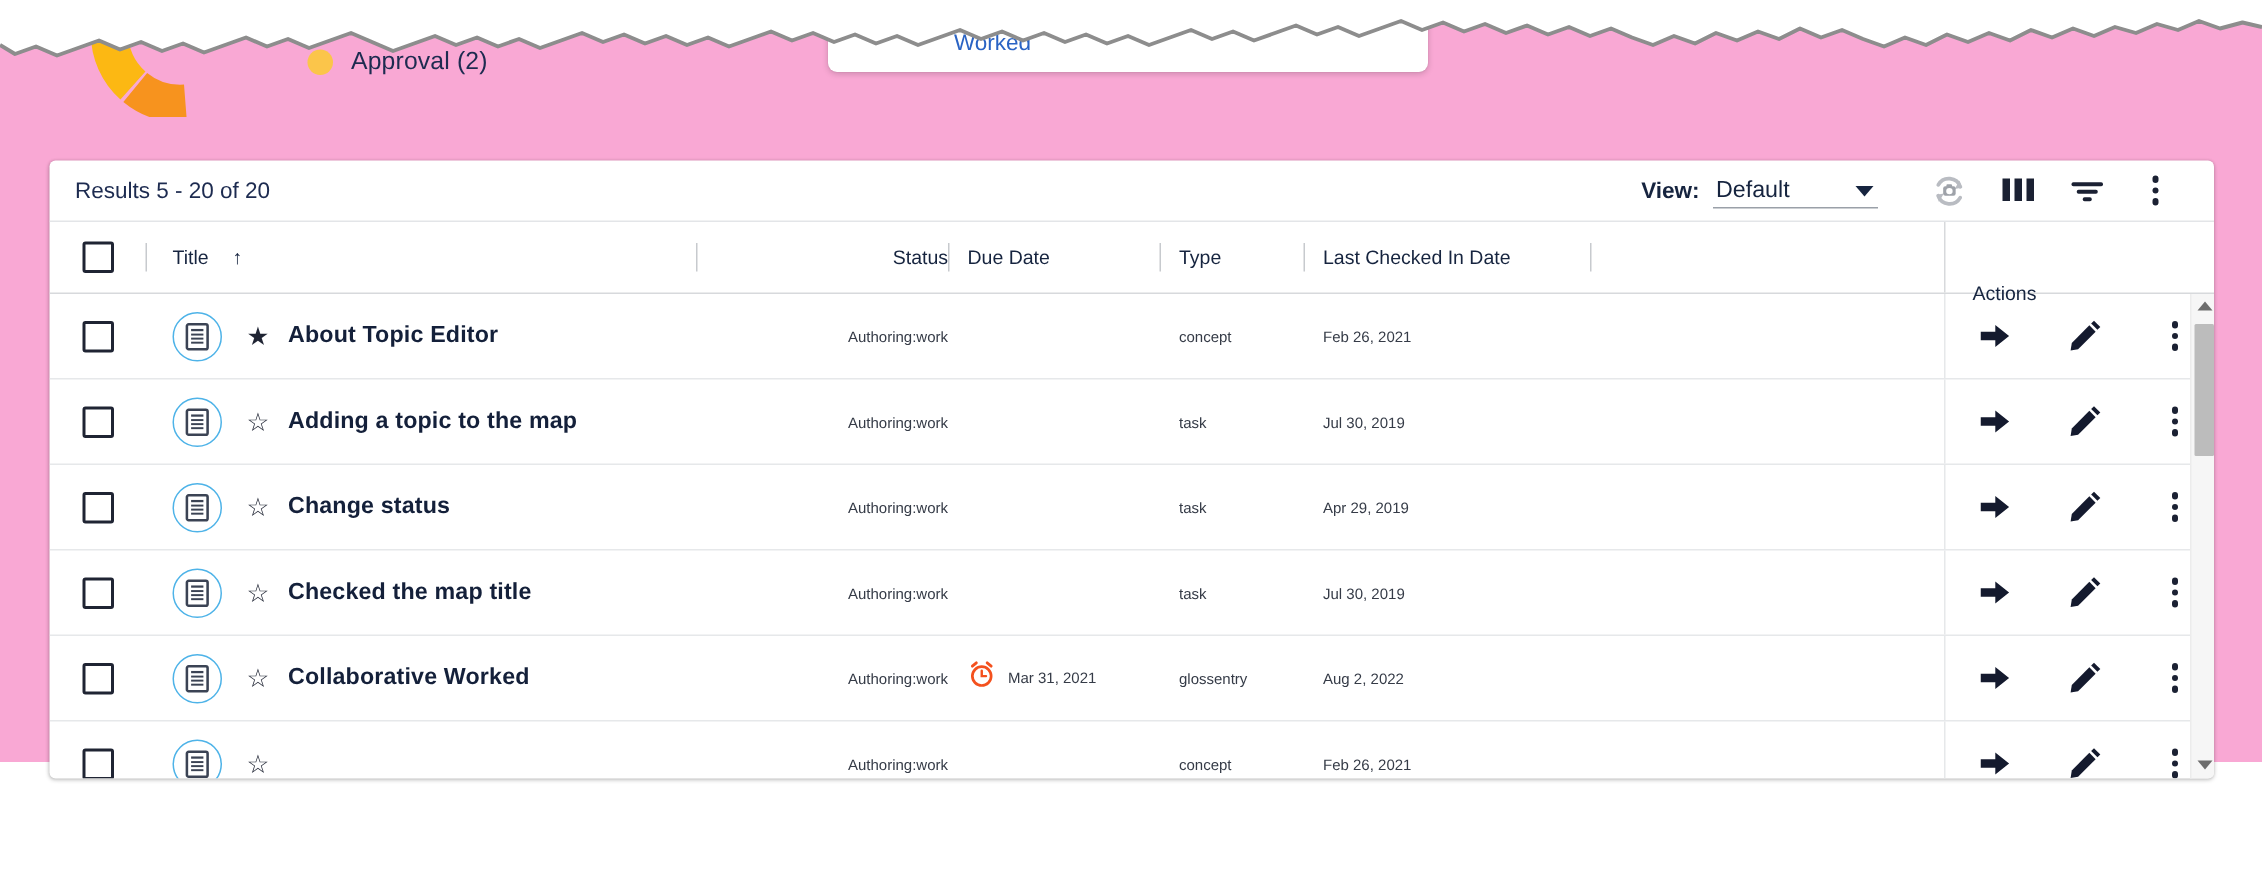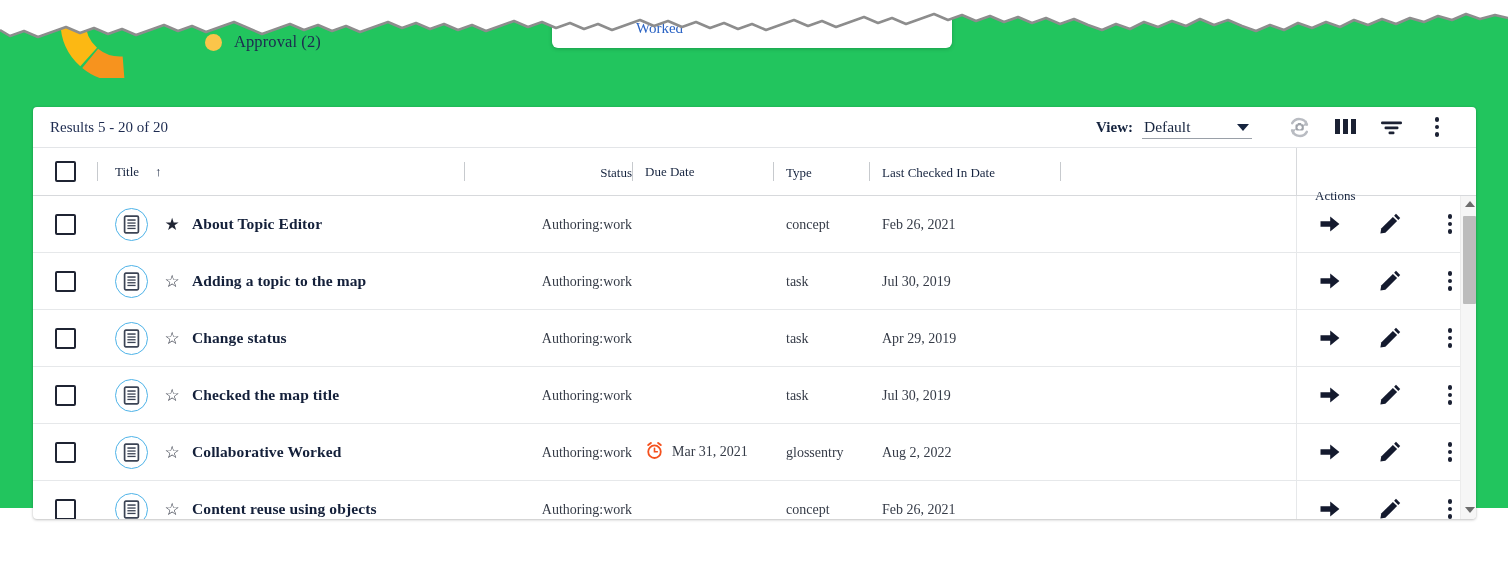--- a/index.html
+++ b/index.html
@@ -9,22 +9,21 @@
     width: 1508px;
     height: 588px;
     overflow: hidden;
     font-family: "Liberation Sans", sans-serif;
   }
 
   #page {
     position: relative;
     width: 1508px;
     height: 508px;
-    background: #22c55e;
-    font-family: Liberation Serif, serif;
+    background: #f9a8d4;
   }
 
   
   .top-region {
     position: absolute;
     left: 0; top: 0;
     width: 1508px;
     height: 78px;
     overflow: hidden;
   }
@@ -260,21 +259,21 @@
     flex: 0 0 auto;
     width: 190px;
     padding-left: 12px;
     box-sizing: border-box;
   }
   .c-pad {
     flex: 1 1 auto;
     min-width: 0;
   }
   .cell-text {
-    font-size: 14px;
+    font-size: 10px;
     color: #353b47;
     white-space: nowrap;
   }
   .c-actions {
     flex: 0 0 auto;
     width: 180px;
     display: flex;
     align-items: center;
     padding-left: 12px;
     box-sizing: border-box;
@@ -804,21 +803,20 @@
       <span class="doc-badge">
         <svg width="17" height="19" viewBox="0 0 17 19">
           <rect x="1.6" y="1.2" width="13.8" height="16.6" rx="1.2" fill="none" stroke="#3b4354" stroke-width="1.7"></rect>
           <rect x="4.4" y="4.3" width="8.2" height="1.5" fill="#3b4354"></rect>
           <rect x="4.4" y="7.4" width="8.2" height="1.3" fill="#3b4354"></rect>
           <rect x="4.4" y="10.1" width="8.2" height="1.3" fill="#3b4354"></rect>
           <rect x="4.4" y="12.8" width="8.2" height="1.3" fill="#3b4354"></rect>
         </svg>
       </span>
       <span class="star">☆</span>
-      <span class="title-text">Content reuse using objects</span>
     </div>
     <span class="vdiv" style="visibility:hidden;"></span>
     <div class="c-status">
       <span class="cell-text">Authoring:work</span>
     </div>
     <span class="vdiv" style="visibility:hidden;"></span>
     <div class="c-due">
 
       <span class="cell-text"></span>
     </div>

